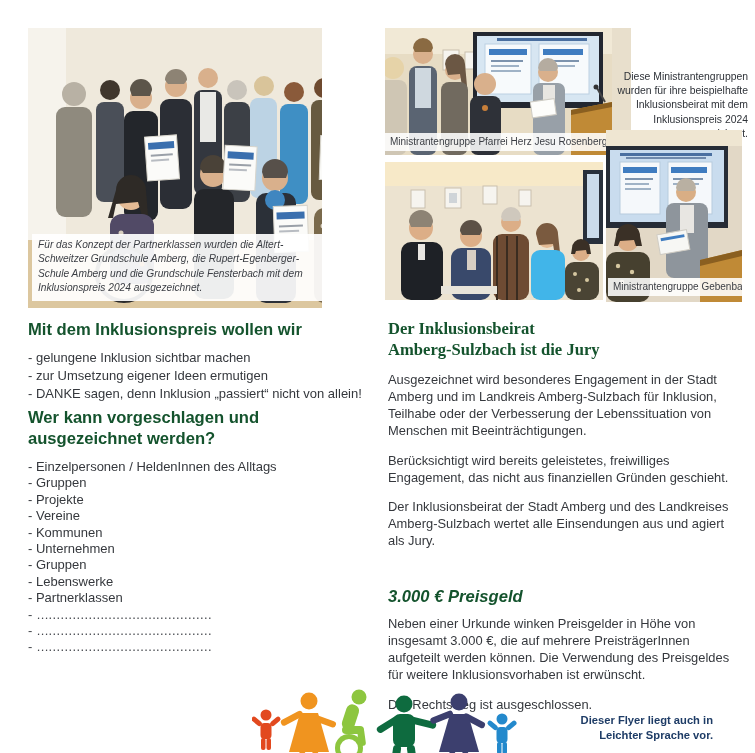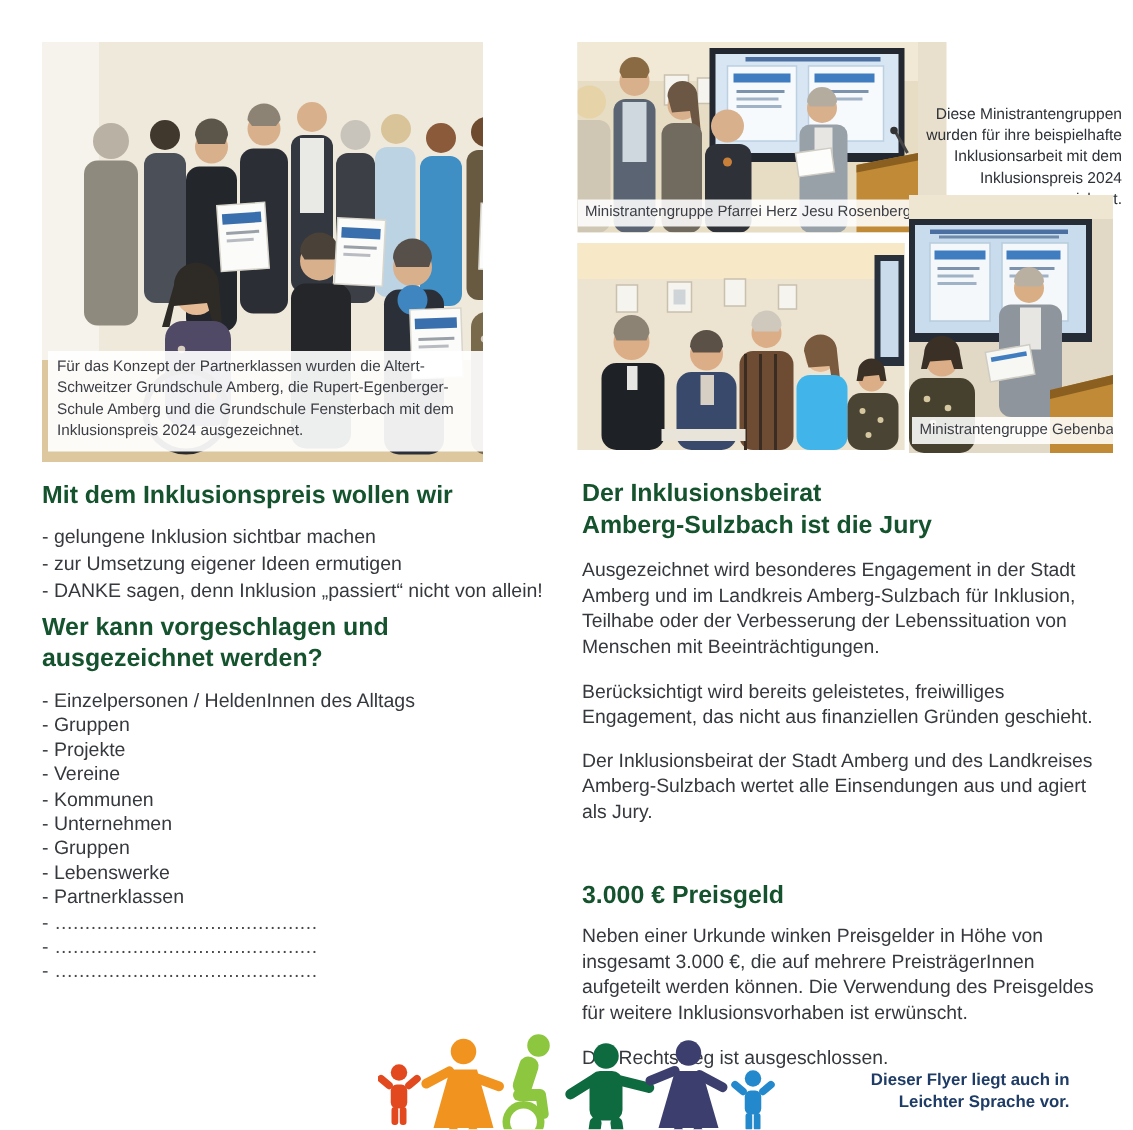--- a/index.html
+++ b/index.html
@@ -20,41 +20,41 @@
 
   
   .note-box { position:absolute; right:7px; top:42px; width:142px; text-align:right;
     color:#2e3238; font-size:10.4px; line-height:14.2px;margin-top:28px; }
 
   
   .col { position:absolute; color:#35383d; }
   .col-left  { left:28px;  top:320px; width:336px; }
   .col-right { left:388px; top:318px; width:350px; }
   .h1 { font-weight:bold; font-size:16.6px; line-height:20px; color:#14532d; margin:0 0 9px 0; }
-  .h1.two-line { margin:0; line-height:21px; }
+  .h1.two-line { margin:0; line-height:21px;font-family:Liberation Serif, serif; }
   .h2-gap { margin-top:4px; margin-bottom:10px; line-height:21px; }
   .li  { font-size:13px; line-height:18px; padding-left:9px; text-indent:-9px; }
   .li-tight { line-height:16.4px; }
   .dotted { font-size:12.9px; line-height:16.4px; letter-spacing:0.4px; color:#45484d; }
   .para { font-size:12.9px; line-height:16.9px; margin:0 0 13px 0; }
   .jury-head-wrap { margin-bottom:12px; }
-  .prize-head { margin-top:37px; margin-bottom:9px; }
+  .prize-head { margin-top:37px; margin-bottom:9px;font-style:italic; }
   .legal { margin-top:0; }
 
   
   .figures { position:absolute; left:252px; top:688px; width:268px; height:86px; }
   .leichte { position:absolute; right:42px; top:713px; width:160px; text-align:right;
     color:#1e3c66; font-weight:bold; font-size:11.2px; line-height:14.5px; }
 </style>
 </head>
 <body>
 
 <div class="page">
 
-  <div class="photo" style="left:28px; top:28px; width:294px; height:280px;">
+  <div class="photo" style="left:28px; top:28px; width:294px; height:280px;font-style:italic;">
     <svg width="330" height="280" viewBox="0 0 330 280">
       <rect width="330" height="280" fill="#efe9dc"></rect>
       <rect x="0" y="0" width="38" height="280" fill="#f6f3ec"></rect>
       <rect x="302" y="0" width="28" height="280" fill="#d6c8aa"></rect>
       <rect x="306" y="0" width="3" height="280" fill="#c4b08c"></rect>
       <rect x="316" y="0" width="3" height="280" fill="#c4b08c"></rect>
       <rect y="212" width="330" height="68" fill="#dcc79f"></rect>
 
       <g>
         <circle cx="46" cy="66" r="12" fill="#b8b1a4"></circle>
@@ -184,21 +184,21 @@
         <line x1="212" y1="60" x2="220" y2="74" stroke="#444444" stroke-width="2"></line>
         <circle cx="211" cy="59" r="2.5" fill="#333333"></circle>
       </g>
     </svg>
     <div class="caption-strip" style="left:0; bottom:4px;">Ministrantengruppe Pfarrei Herz Jesu Rosenberg</div>
   </div>
 
   <div class="note-box">
     <div>Diese Ministrantengruppen</div>
     <div>wurden für ihre beispielhafte</div>
-    <div>Inklusionsarbeit  mit dem</div>
+    <div>Inklusionsbeirat  mit dem</div>
     <div>Inklusionspreis 2024</div>
     <div>ausgezeichnet.</div>
   </div>
 
   <div class="photo" style="left:606px; top:130px; width:136px; height:172px;">
     <svg width="136" height="172" viewBox="0 0 136 172">
       <rect width="136" height="172" fill="#e2d8c6"></rect>
       <rect width="136" height="16" fill="#efe6d2"></rect>
       <g>
         <rect x="0" y="16" width="122" height="82" fill="#262c36"></rect>

